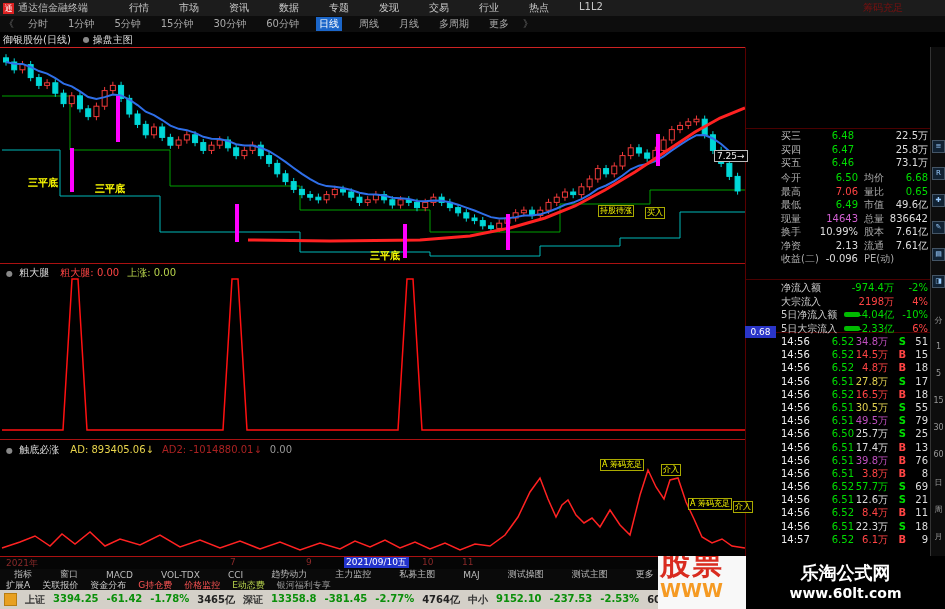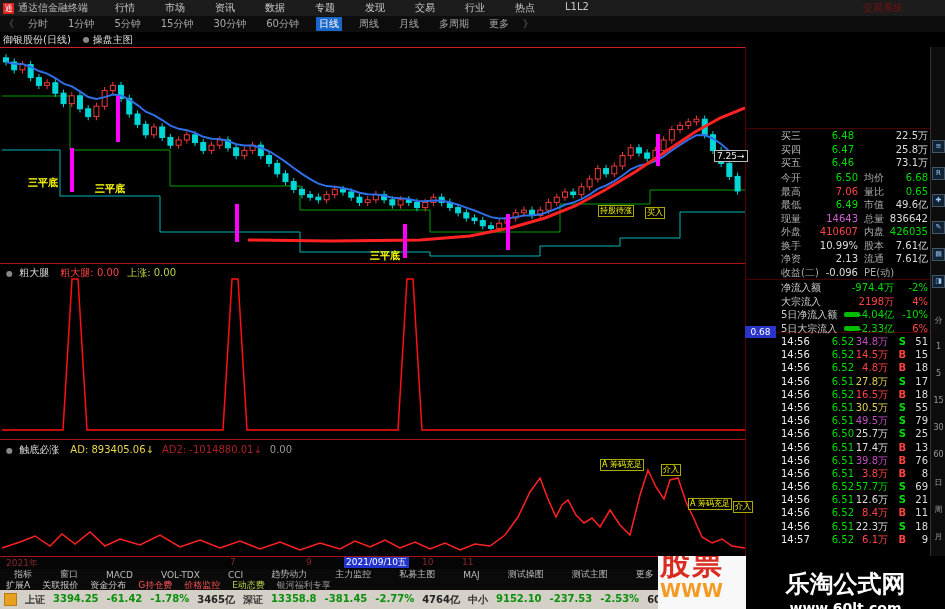--- a/index.html
+++ b/index.html
@@ -2,21 +2,21 @@
 <html><head>
 <meta charset="utf-8">
 <style>
   html,body{margin:0;padding:0;background:#000;}
   body{width:945px;height:609px;position:relative;overflow:hidden;
        font-family:"DejaVu Sans","Liberation Sans",sans-serif;color:#ccc;}
   .abs{position:absolute;}
   
   #menubar{left:0;top:0;width:945px;height:16px;background:#1c1c1c;display:flex;align-items:center;font-size:10px;color:#c8c8c8;}
   #logo{width:11px;height:11px;background:#d22;color:#fff;font-size:8px;line-height:11px;text-align:center;margin:0 4px 0 3px;}
-  #appname{color:#bbb;margin-right:12px;}
+  #appname{color:#bbb;margin-right:26px;}
   .menu-item{margin:0 15px;cursor:default;}
   #menu-right{position:absolute;right:42px;color:#7a1010;font-size:10px;}
   
   #periodbar{left:0;top:16px;width:945px;height:16px;background:#0d0d0d;display:flex;align-items:center;font-size:10px;color:#aaa;}
   .period-item{margin:0 7px;padding:0 3px;}
   .period-active{background:#1b66c9;color:#fff;}
   .chev{color:#777;margin:0 4px;}
   
   #hdr{left:0;top:32px;width:945px;height:15px;background:#000;display:flex;align-items:center;font-size:10px;white-space:nowrap;}
   #hdr .seg{margin-right:9px;}
@@ -66,21 +66,21 @@
   #linksrow .lnk{margin:0 6px;white-space:nowrap;}
   
   #statusbar{left:0;top:590px;width:945px;height:19px;background:#d4d0c8;display:flex;align-items:center;font-size:10px;color:#222;}
   #statusbar .st{margin:0 4px;white-space:nowrap;font-weight:bold;}
   #st-ic{width:11px;height:11px;background:#e8a020;border:1px solid #b87d10;margin:0 4px;}
   
   #wm-white{left:658px;top:556px;width:88px;height:53px;background:#f8f8f8;overflow:hidden;z-index:20;}
   #wm-red{color:#d92b1f;font-size:30px;font-weight:bold;margin:-8px 0 0 2px;letter-spacing:2px;line-height:32px;}
   #wm-org{color:#f59a23;font-size:19px;font-weight:bold;margin-left:2px;line-height:20px;}
   #wm-black{left:746px;top:556px;width:199px;height:53px;background:#000;text-align:center;z-index:20;}
-  #wm-t1{color:#fff;font-size:24px;font-weight:bold;margin-top:12px;}
+  #wm-t1{color:#fff;font-size:18px;font-weight:bold;margin-top:5px;}
   #wm-t2{color:#fff;font-size:14px;font-weight:bold;}
 </style>
 </head>
 <body>
 
 <div id="menubar" class="abs">
   <div id="logo">通</div>
   <div id="appname">通达信金融终端</div>
   <div style="display:flex;">
 
@@ -88,21 +88,21 @@
       <div class="menu-item">市场</div>
       <div class="menu-item">资讯</div>
       <div class="menu-item">数据</div>
       <div class="menu-item">专题</div>
       <div class="menu-item">发现</div>
       <div class="menu-item">交易</div>
       <div class="menu-item">行业</div>
       <div class="menu-item">热点</div>
       <div class="menu-item">L1L2</div>
     </div>
-  <div id="menu-right">交易系统</div>
+  <div id="menu-right">筹码充足</div>
 </div>
 
 <div id="periodbar" class="abs">
   <span class="chev">《</span>
   <div id="period-items" style="display:flex;">
       <div class="period-item">分时</div>
       <div class="period-item">1分钟</div>
       <div class="period-item">5分钟</div>
       <div class="period-item">15分钟</div>
       <div class="period-item">30分钟</div>
@@ -424,26 +424,20 @@
         <span class="i-v2" style="color: rgb(221, 221, 221);">49.6亿</span>
       </div>
 
       <div class="srow">
         <span class="i-l1">现量</span>
         <span class="i-v1" style="color: rgb(208, 96, 208);">14643</span>
         <span class="i-l2">总量</span>
         <span class="i-v2" style="color: rgb(221, 221, 221);">836642</span>
       </div>
 
-      <div class="srow">
-        <span class="i-l1">外盘</span>
-        <span class="i-v1" style="color: rgb(255, 68, 68);">410607</span>
-        <span class="i-l2">内盘</span>
-        <span class="i-v2" style="color: rgb(0, 221, 0);">426035</span>
-      </div>
 
       <div class="srow">
         <span class="i-l1">换手</span>
         <span class="i-v1" style="color: rgb(221, 221, 221);">10.99%</span>
         <span class="i-l2">股本</span>
         <span class="i-v2" style="color: rgb(221, 221, 221);">7.61亿</span>
       </div>
 
       <div class="srow">
         <span class="i-l1">净资</span>

